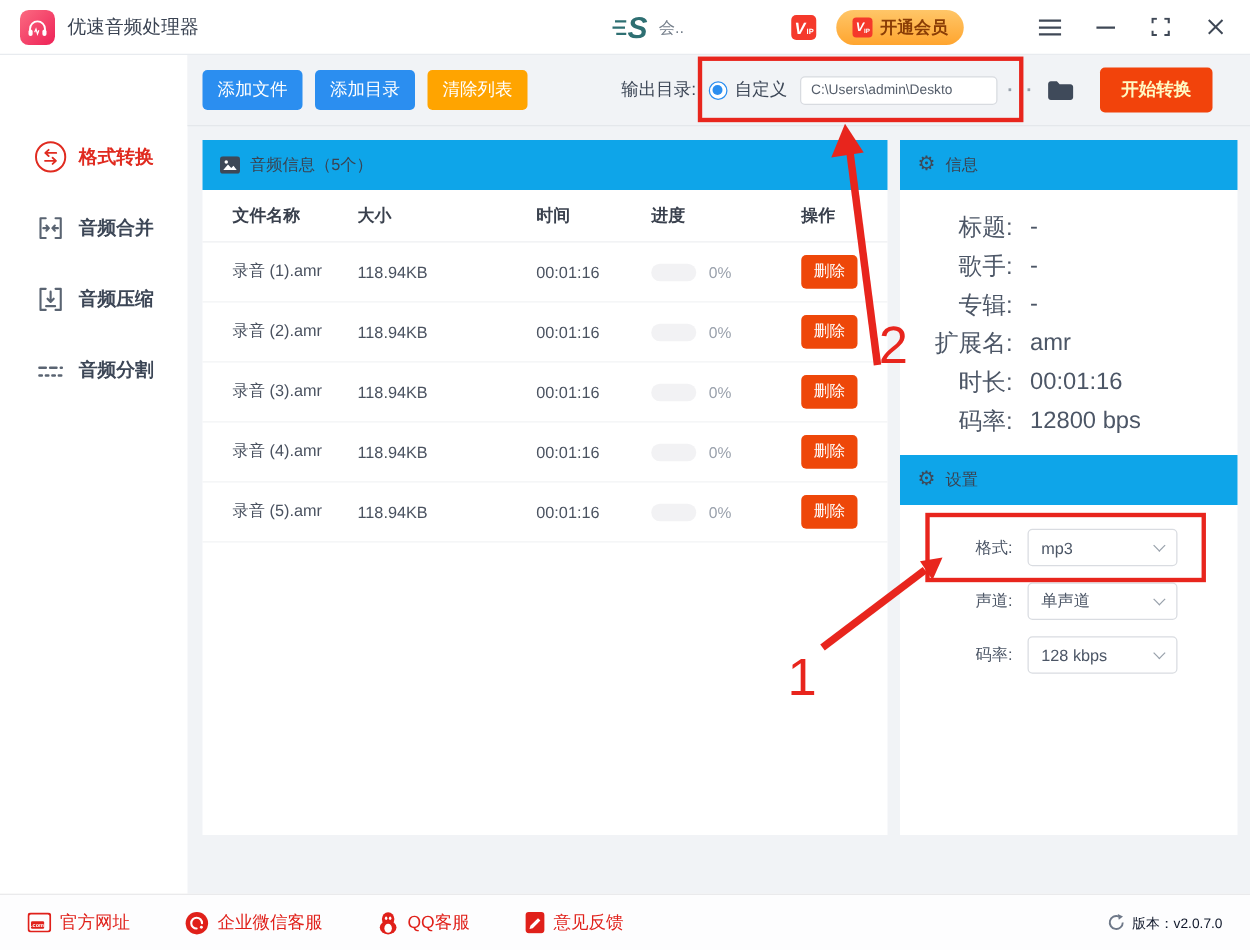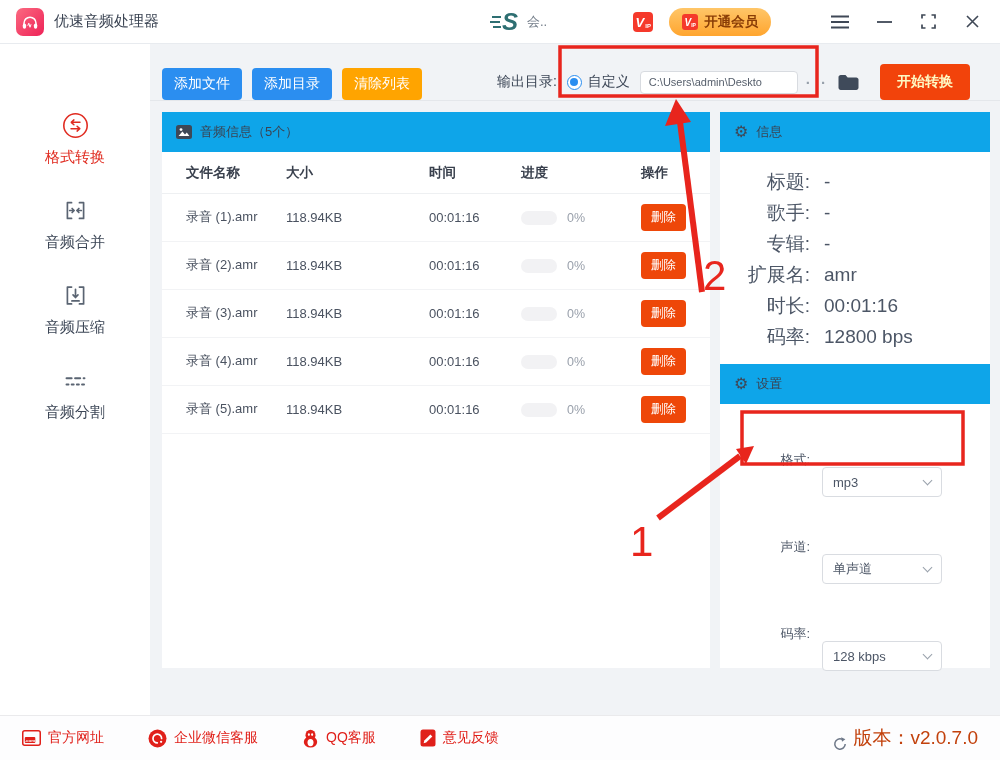--- a/index.html
+++ b/index.html
@@ -17,25 +17,25 @@
   .vip-btn { margin-left:16px; height:28px; border:none; border-radius:14px; background:linear-gradient(180deg,#ffc668,#ffa52f); display:flex; align-items:center; gap:6px; padding:0 13px; cursor:pointer; }
   .vip-btn .mini-vip { width:16px; height:16px; border-radius:3px; background:#f5392b; color:#fff; display:flex; align-items:flex-end; justify-content:center; line-height:1; padding-bottom:2px; }
   .vip-btn .mini-vip .v { font-size:10px; font-weight:bold; font-style:italic; }
   .vip-btn .mini-vip .ip { font-size:5px; font-weight:bold; }
   .vip-btn .vip-txt { font-size:13.5px; font-weight:bold; color:#8a3d06; }
   .win-controls { margin-left:auto; display:flex; align-items:center; gap:24px; }
   .win-controls .wbtn { display:flex; align-items:center; justify-content:center; width:20px; height:20px; cursor:pointer; }
 
   
   .sidebar { position:absolute; top:44px; left:0; width:150px; bottom:45px; background:#fff; padding-top:68px; display:flex; flex-direction:column; align-items:center; }
-  .nav-item { display:flex; flex-direction:column; align-items:center; gap:9px; margin-bottom:30px; cursor:pointer; color:#3c4656; font-size:15px; }
+  .nav-item { display:flex; align-items:center; gap:9px; margin-bottom:30px; cursor:pointer; color:#3c4656; font-size:15px;font-weight:bold; }
   .nav-item.active { color:#e02b20; }
 
   
-  .toolbar { position:absolute; left:150px; top:44px; right:0; height:57px; background:#f1f3f6; border-bottom:1px solid #e4e7eb; display:flex; align-items:flex-end; padding:0 30px 0 12px; }
+  .toolbar { position:absolute; left:150px; top:44px; right:0; height:57px; background:#f1f3f6; border-bottom:1px solid #e4e7eb; display:flex; align-items:center; padding:0 30px 0 12px; }
   .btn { border:none; border-radius:4px; color:#fff; font-size:14px; padding:7px 12px; cursor:pointer; margin-right:10px; font-family:inherit; }
   .btn-blue { background:#2b8ef0; }
   .btn-orange { background:#ffa400; }
   .out-group { margin-left:auto; display:flex; align-items:center; }
   .out-label { font-size:14px; color:#3c4656; margin-right:10px; }
   .radio { width:15px; height:15px; border-radius:50%; border:1.5px solid #2b8ef0; background:#fff; position:relative; flex:none; cursor:pointer; }
   .radio::after { content:""; position:absolute; inset:2.5px; border-radius:50%; background:#2b8ef0; }
   .radio-label { font-size:14px; color:#3c4656; margin:0 10px 0 6px; }
   .path-input { width:158px; height:23px; border:1px solid #d8dbe0; border-radius:4px; background:#fff; font-size:11px; color:#555e6b; padding:0 8px; font-family:inherit; }
   .dots { font-size:15px; font-weight:bold; color:#97a0ab; letter-spacing:3px; margin:0 8px 0 8px; }
@@ -59,27 +59,27 @@
 
   
   .info-list { padding-top:14px; }
   .info-row { display:flex; align-items:center; height:31px; font-size:19px; color:#4c5666; }
   .info-label { width:90px; text-align:right; }
   .info-value { margin-left:14px; }
   .set-head { margin-top:12px; }
   .set-list { padding-top:6px; }
   .set-row { display:flex; align-items:center; margin-top:13px; font-size:13px; color:#4c5666; }
   .set-label { width:90px; text-align:right; }
-  .select { margin-left:12px; width:120px; height:30px; border:1px solid #d9dce1; border-radius:4px; background:#fff; display:flex; align-items:center; justify-content:space-between; padding:0 10px; cursor:pointer;margin-top:44px; }
+  .select { margin-left:12px; width:120px; height:30px; border:1px solid #d9dce1; border-radius:4px; background:#fff; display:flex; align-items:center; justify-content:space-between; padding:0 10px; cursor:pointer; }
   .chev { width:7px; height:7px; border-right:1.5px solid #98a1ab; border-bottom:1.5px solid #98a1ab; transform:rotate(45deg); margin-top:-3px; }
 
   
   .footer { position:absolute; bottom:0; left:0; right:0; height:45px; background:#fdfdfe; border-top:1px solid #eaeaec; display:flex; align-items:center; padding:0 22px; }
   .f-link { display:flex; align-items:center; gap:7px; color:#e0201a; font-size:14px; margin-right:44px; cursor:pointer; }
-  .version { margin-left:auto; display:flex; align-items:flex-end; gap:6px; color:#c2410c; font-size:19px; }
+  .version { margin-left:auto; display:flex; align-items:flex-start; gap:6px; color:#0f172a; font-size:11px; }
 
   
   .anno { position:absolute; top:0; left:0; width:1000px; height:760px; pointer-events:none; z-index:40; }
 </style>
 </head>
 <body>
 
 <div class="titlebar">
   <div class="app-icon">
     <svg width="18" height="16" viewBox="0 0 24 20">

